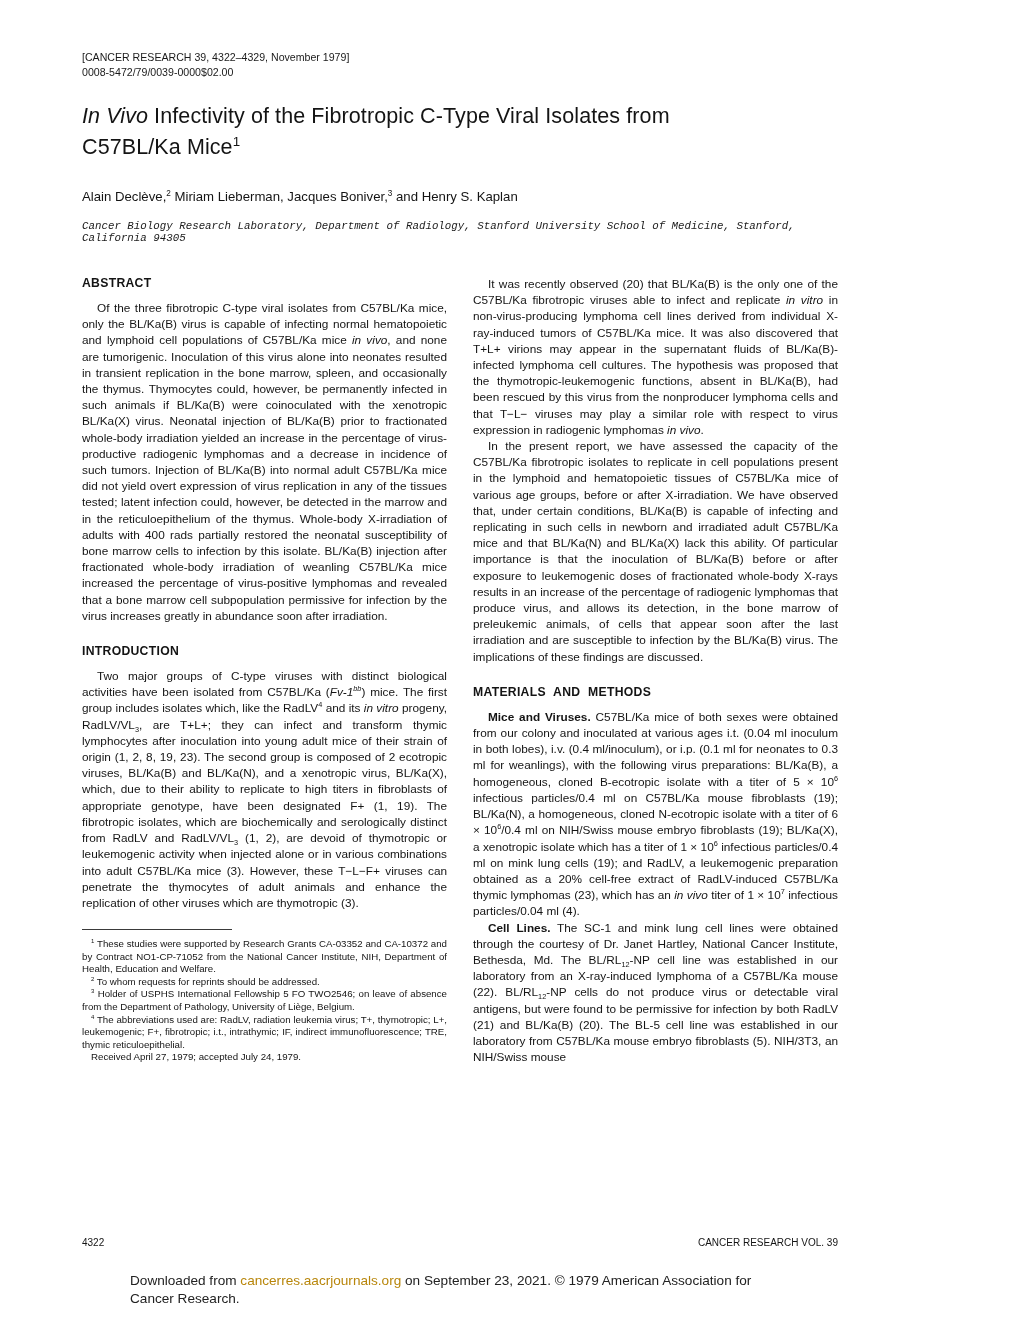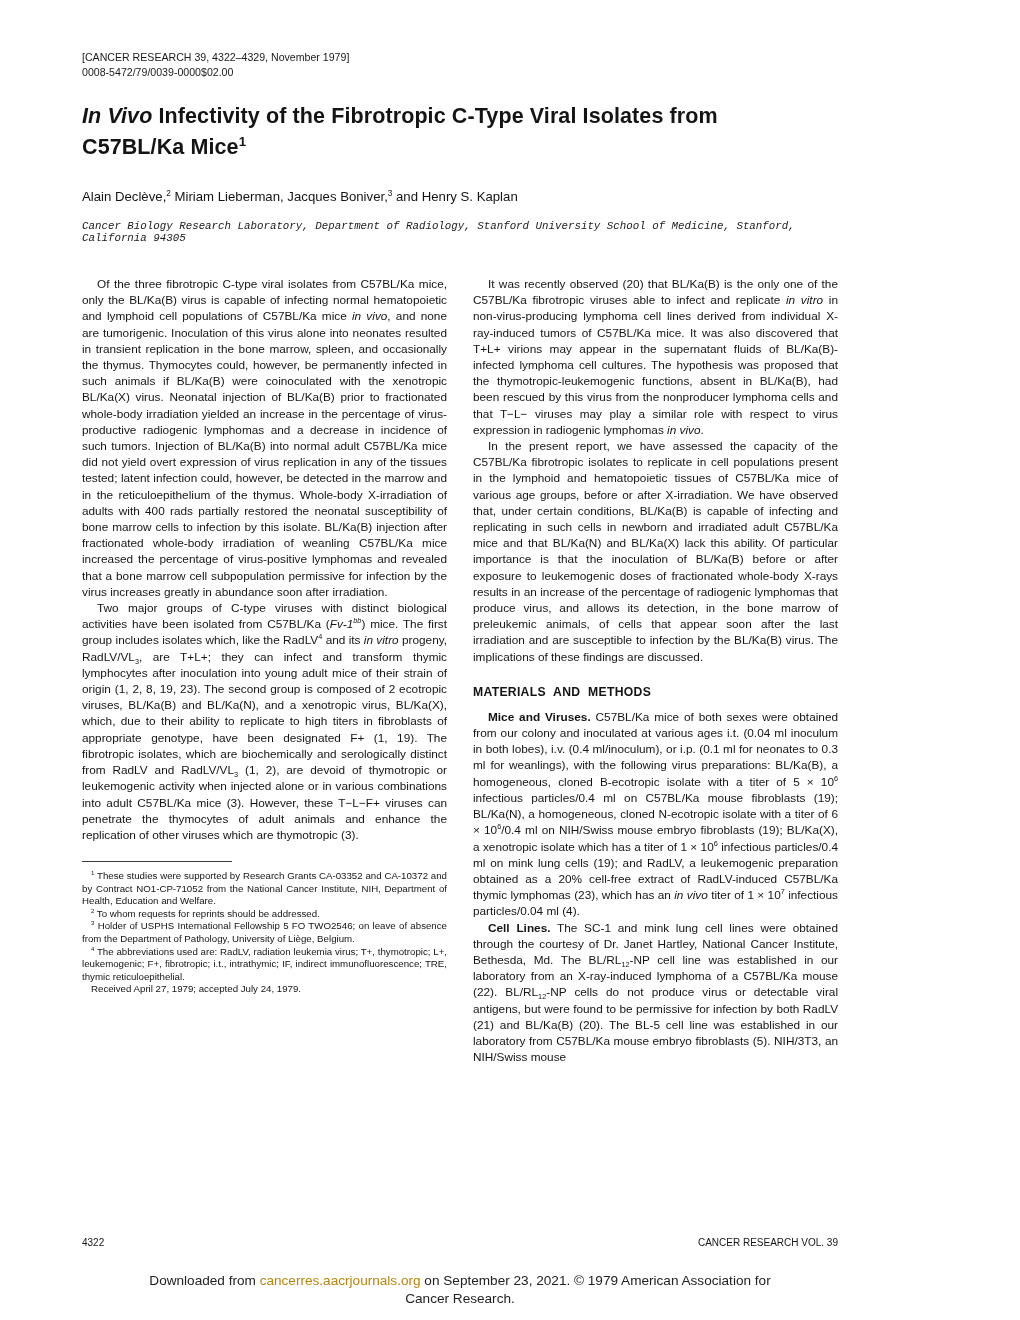--- a/index.html
+++ b/index.html
@@ -11,21 +11,21 @@
     color: #141414;
     font-family: "Liberation Sans", sans-serif;
     box-sizing: border-box;
     padding: 50px 82px 0 82px;
     overflow: hidden;
   }
   .jheader { font-size: 10.6px; line-height: 14.5px; color: #1a1a1a; margin-bottom: 22px; }
   h1.article-title {
     font-size: 21.5px;
     line-height: 31px;
-    font-weight: bold;
+    font-weight: normal;
     margin: 0 0 26px 0;
     letter-spacing: 0.1px;
   }
   .authors { font-size: 13.2px; font-weight: normal; margin-bottom: 16px; }
   .affiliation { font-size: 10.8px; font-style: italic; margin-bottom: 32px; color: #1a1a1a; font-family: Liberation Mono, monospace; }
   .columns { display: flex; gap: 26px; }
   .col { flex: 1 1 0; min-width: 0; }
   h2.section-heading {
     font-size: 12.2px;
     font-weight: bold;
@@ -62,21 +62,20 @@
     bottom: 72px;
     display: flex;
     justify-content: space-between;
     font-size: 10px;
     color: #141414;
   }
   .download-notice {
     position: absolute;
     left: 0; right: 0;
     bottom: 12px;
-    text-align: center;
     font-size: 13.6px;
     line-height: 18px;
     color: #222;
     padding: 0 130px;
   }
   .download-notice a { text-decoration: none; cursor: pointer; }
 </style>
 </head>
 <body>
 
@@ -89,24 +88,26 @@
 
   <h1 class="article-title"><span><i>In Vivo</i> Infectivity of the Fibrotropic C-Type Viral Isolates from</span><br><span>C57BL/Ka Mice<sup>1</sup></span></h1>
 
   <div class="authors">Alain Declève,<sup>2</sup> Miriam Lieberman, Jacques Boniver,<sup>3</sup> and Henry S. Kaplan</div>
 
   <div class="affiliation">Cancer Biology Research Laboratory, Department of Radiology, Stanford University School of Medicine, Stanford, California 94305</div>
 
   <div class="columns">
 
     <div class="col">
+      <h2 class="section-heading first">ABSTRACT</h2>
       <div>
           <p class="body-p">Of the three fibrotropic C-type viral isolates from C57BL/Ka mice, only the BL/Ka(B) virus is capable of infecting normal hematopoietic and lymphoid cell populations of C57BL/Ka mice <i>in vivo</i>, and none are tumorigenic. Inoculation of this virus alone into neonates resulted in transient replication in the bone marrow, spleen, and occasionally the thymus. Thymocytes could, however, be permanently infected in such animals if BL/Ka(B) were coinoculated with the xenotropic BL/Ka(X) virus. Neonatal injection of BL/Ka(B) prior to fractionated whole-body irradiation yielded an increase in the percentage of virus-productive radiogenic lymphomas and a decrease in incidence of such tumors. Injection of BL/Ka(B) into normal adult C57BL/Ka mice did not yield overt expression of virus replication in any of the tissues tested; latent infection could, however, be detected in the marrow and in the reticuloepithelium of the thymus. Whole-body X-irradiation of adults with 400 rads partially restored the neonatal susceptibility of bone marrow cells to infection by this isolate. BL/Ka(B) injection after fractionated whole-body irradiation of weanling C57BL/Ka mice increased the percentage of virus-positive lymphomas and revealed that a bone marrow cell subpopulation permissive for infection by the virus increases greatly in abundance soon after irradiation.</p>
         </div>
 
+      <h2 class="section-heading">INTRODUCTION</h2>
       <div>
           <p class="body-p">Two major groups of C-type viruses with distinct biological activities have been isolated from C57BL/Ka (<i>Fv-1<sup>bb</sup></i>) mice. The first group includes isolates which, like the RadLV<sup>4</sup> and its <i>in vitro</i> progeny, RadLV/VL<sub>3</sub>, are T+L+; they can infect and transform thymic lymphocytes after inoculation into young adult mice of their strain of origin (1, 2, 8, 19, 23). The second group is composed of 2 ecotropic viruses, BL/Ka(B) and BL/Ka(N), and a xenotropic virus, BL/Ka(X), which, due to their ability to replicate to high titers in fibroblasts of appropriate genotype, have been designated F+ (1, 19). The fibrotropic isolates, which are biochemically and serologically distinct from RadLV and RadLV/VL<sub>3</sub> (1, 2), are devoid of thymotropic or leukemogenic activity when injected alone or in various combinations into adult C57BL/Ka mice (3). However, these T−L−F+ viruses can penetrate the thymocytes of adult animals and enhance the replication of other viruses which are thymotropic (3).</p>
         </div>
 
       <div class="fn-rule"></div>
       <div>
           <p class="footnote"><sup>1</sup> These studies were supported by Research Grants CA-03352 and CA-10372 and by Contract NO1-CP-71052 from the National Cancer Institute, NIH, Department of Health, Education and Welfare.</p>
           <p class="footnote"><sup>2</sup> To whom requests for reprints should be addressed.</p>
           <p class="footnote"><sup>3</sup> Holder of USPHS International Fellowship 5 FO TWO2546; on leave of absence from the Department of Pathology, University of Liège, Belgium.</p>
           <p class="footnote"><sup>4</sup> The abbreviations used are: RadLV, radiation leukemia virus; T+, thymotropic; L+, leukemogenic; F+, fibrotropic; i.t., intrathymic; IF, indirect immunofluorescence; TRE, thymic reticuloepithelial.</p>

